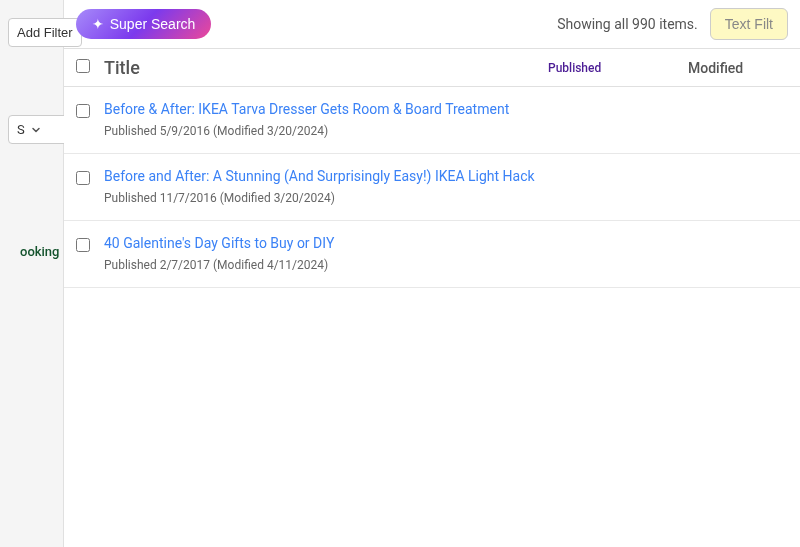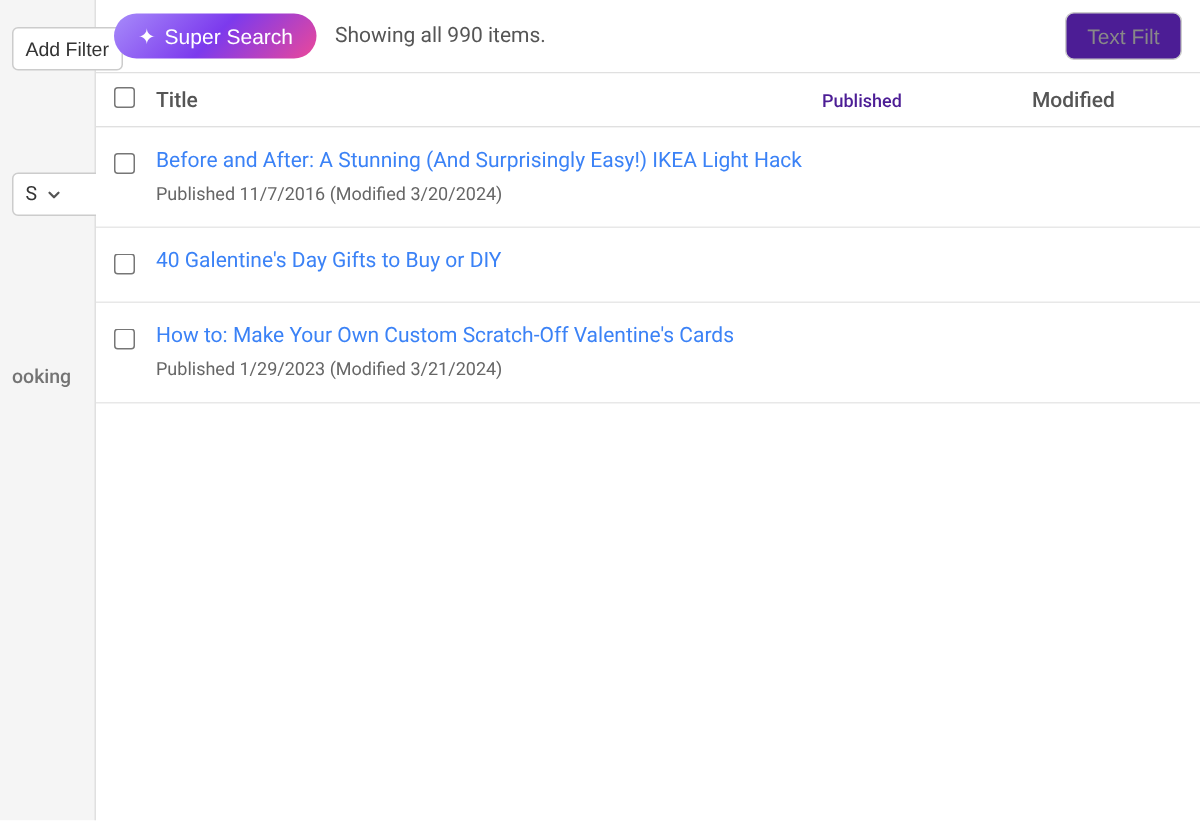--- a/index.html
+++ b/index.html
@@ -60,23 +60,23 @@
       font-size: 13px;
       color: #333;
     }
 
     .chevron-icon {
       width: 10px;
       height: 10px;
     }
 
     .sidebar-booking {
-      margin: 100px 8px 0 8px;
-      font-size: 13px;
-      color: #737373;
+      margin: 100px 8px 0 20px;
+      font-size: 13px;
+      color: #14532d;
       font-weight: 500;
     }
 
     .main-content {
       flex: 1;
       display: flex;
       flex-direction: column;
       overflow: hidden;
     }
 
@@ -104,24 +104,25 @@
     }
 
     .super-search-icon {
       font-size: 14px;
     }
 
     .showing-text {
       font-size: 14px;
       color: #555;
       flex: 1;
+      text-align: right;
     }
 
     .text-filter-btn {
-      background: #4c1d95;
+      background: #fef9c3;
       border: 1px solid #ccc;
       border-radius: 6px;
       padding: 7px 14px;
       font-size: 14px;
       color: #888;
       cursor: pointer;
       margin-left: auto;
     }
 
     .table-header {
@@ -132,21 +133,21 @@
       background: #fff;
     }
 
     .col-checkbox {
       width: 28px;
       flex-shrink: 0;
     }
 
     .col-title {
       flex: 1;
-      font-size: 14px;
+      font-size: 18px;
       color: #555;
       font-weight: 500;
     }
 
     .col-published {
       width: 120px;
       font-size: 12px;
       color: #4c1d95;
       font-weight: 500;
     }
@@ -242,35 +243,36 @@
     <div class="col-published">Published</div>
     <div class="col-modified">Modified</div>
   </div>
 
   <div class="items-list" id="items-list">
       <div class="list-item">
       <div class="item-checkbox">
         <input type="checkbox" style="">
       </div>
       <div class="item-content">
-        <a class="item-title">Before and After: A Stunning (And Surprisingly Easy!) IKEA Light Hack</a>
-        <span class="item-meta">Published 11/7/2016 (Modified 3/20/2024)</span>
+        <a class="item-title">Before &amp; After: IKEA Tarva Dresser Gets Room &amp; Board Treatment</a>
+        <span class="item-meta">Published 5/9/2016 (Modified 3/20/2024)</span>
       </div>
     </div>
       <div class="list-item">
       <div class="item-checkbox">
         <input type="checkbox" style="">
       </div>
       <div class="item-content">
-        <a class="item-title">40 Galentine's Day Gifts to Buy or DIY</a>
+        <a class="item-title">Before and After: A Stunning (And Surprisingly Easy!) IKEA Light Hack</a>
+        <span class="item-meta">Published 11/7/2016 (Modified 3/20/2024)</span>
       </div>
     </div>
       <div class="list-item">
       <div class="item-checkbox">
         <input type="checkbox" style="">
       </div>
       <div class="item-content">
-        <a class="item-title">How to: Make Your Own Custom Scratch-Off Valentine's Cards</a>
-        <span class="item-meta">Published 1/29/2023 (Modified 3/21/2024)</span>
+        <a class="item-title">40 Galentine's Day Gifts to Buy or DIY</a>
+        <span class="item-meta">Published 2/7/2017 (Modified 4/11/2024)</span>
       </div>
     </div>
     </div>
 </div>
 
 </body></html>

